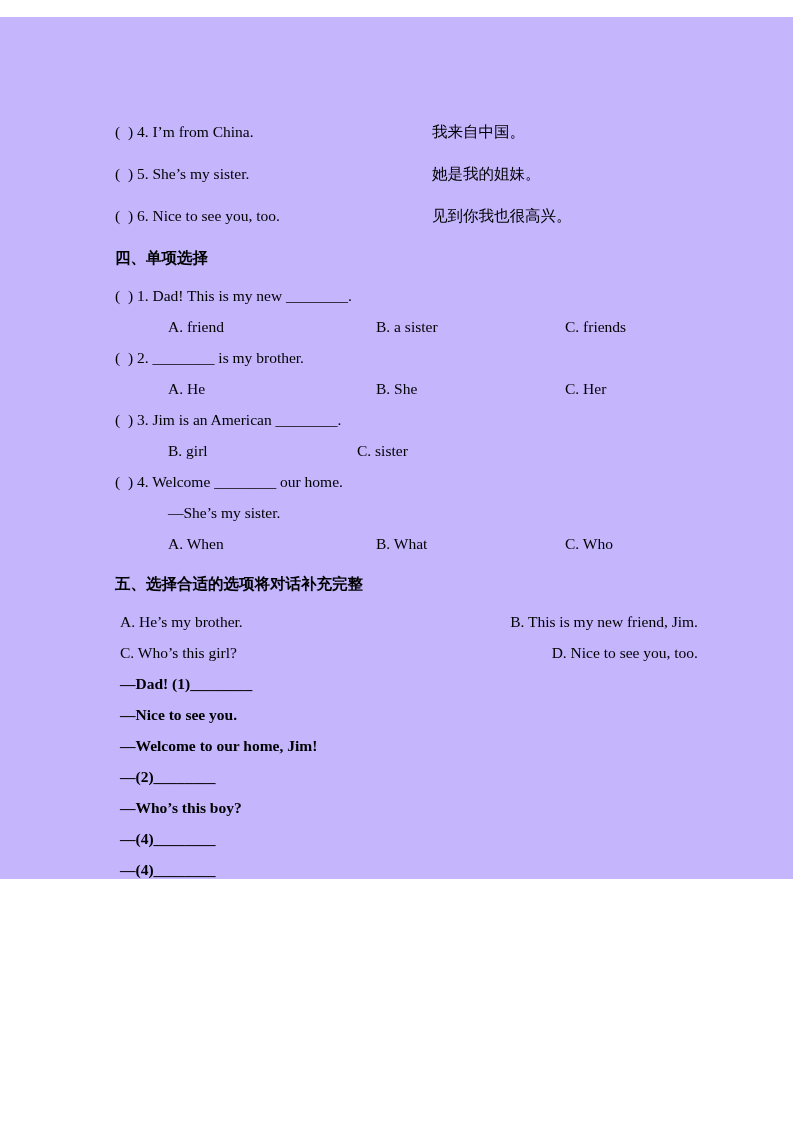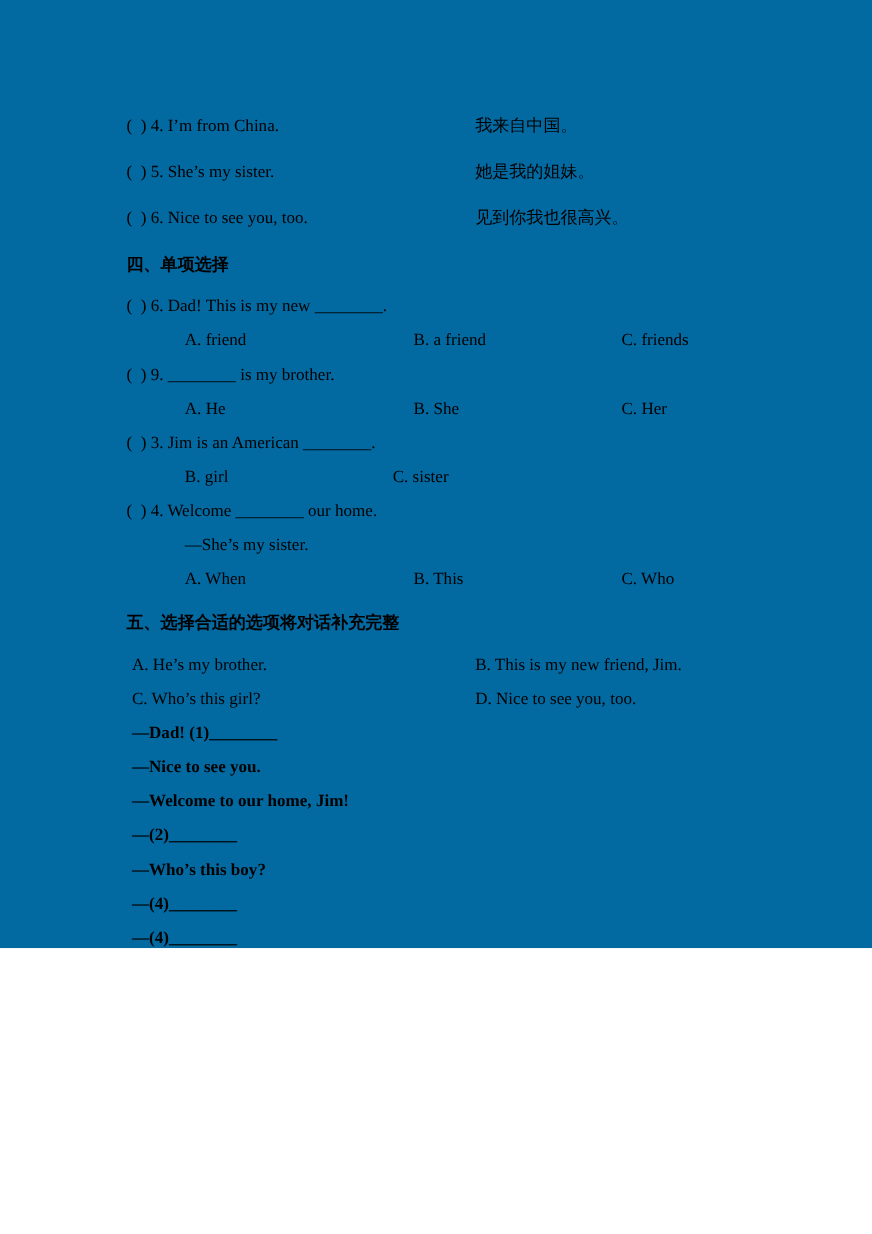--- a/index.html
+++ b/index.html
@@ -1,22 +1,22 @@
 <!DOCTYPE html>
 <html><head>
 <meta charset="utf-8">
 <style>
   * { margin: 0; padding: 0; box-sizing: border-box; }
   html, body { background: #ffffff; }
   .page {
     position: relative;
     width: 793px;
     height: 862px;
-    margin: 0 auto;
-    background: #0369a1;
+    margin: 17px auto;
+    background: #c4b5fd;
     color: #000000;
     font-family: "Liberation Serif", serif;
     font-size: 15.5px;
     line-height: 20px;
     padding: 105px 95px 0 115px;
     overflow: hidden;
   }
 
   
   .match-row { display: flex; margin-bottom: 22px; white-space: pre-wrap; }
@@ -36,21 +36,21 @@
   .sub-line { padding-left: 53px; white-space: pre-wrap; margin-bottom: 11px; }
   .opts { display: flex; padding-left: 53px; margin-bottom: 11px; white-space: pre-wrap; }
   .opt-a { width: 208px; flex: 0 0 208px; }
   .opt-b { width: 189px; flex: 0 0 189px; }
   .opt-c { flex: 1; }
 
   
   .five-content { padding-left: 5px; }
   .opt-pair { display: flex; margin-bottom: 11px; white-space: pre-wrap; }
   .pair-left { width: 312px; flex: 0 0 312px; }
-  .pair-right { flex: 1; }
+  .pair-right { flex: 1; text-align: right; }
   .dialog-line { white-space: pre-wrap; margin-bottom: 11px; font-weight: bold; }
 </style>
 </head>
 <body>
 
 <div class="page">
 
   <div class="match-row">
     <span class="match-en">(  ) 4. I’m from China.</span>
     <span class="match-zh">我来自中国。</span>
@@ -60,30 +60,30 @@
     <span class="match-zh">她是我的姐妹。</span>
   </div>
   <div class="match-row">
     <span class="match-en">(  ) 6. Nice to see you, too.</span>
     <span class="match-zh">见到你我也很高兴。</span>
   </div>
 
   <div class="section-title">四、单项选择</div>
 
   <div class="q">
-    <div class="stem">(  ) 6. Dad! This is my new ________.</div>
+    <div class="stem">(  ) 1. Dad! This is my new ________.</div>
     <div class="opts">
       <span class="opt-a">A. friend</span>
-      <span class="opt-b">B. a friend</span>
+      <span class="opt-b">B. a sister</span>
       <span class="opt-c">C. friends</span>
     </div>
   </div>
 
   <div class="q">
-    <div class="stem">(  ) 9. ________ is my brother.</div>
+    <div class="stem">(  ) 2. ________ is my brother.</div>
     <div class="opts">
       <span class="opt-a">A. He</span>
       <span class="opt-b">B. She</span>
       <span class="opt-c">C. Her</span>
     </div>
   </div>
 
   <div class="q">
     <div class="stem">(  ) 3. Jim is an American ________.</div>
     <div class="opts">
@@ -93,21 +93,21 @@
   </div>
 
   <div class="q">
     <div class="stem">(  ) 4. Welcome ________ our home.</div>
   </div>
 
   <div class="q">
     <div class="sub-line">—She’s my sister.</div>
     <div class="opts">
       <span class="opt-a">A. When</span>
-      <span class="opt-b">B. This</span>
+      <span class="opt-b">B. What</span>
       <span class="opt-c">C. Who</span>
     </div>
   </div>
 
   <div class="section-title">五、选择合适的选项将对话补充完整</div>
 
   <div class="five-content">
     <div class="opt-pair">
       <span class="pair-left">A. He’s my brother.</span>
       <span class="pair-right">B. This is my new friend, Jim.</span>

